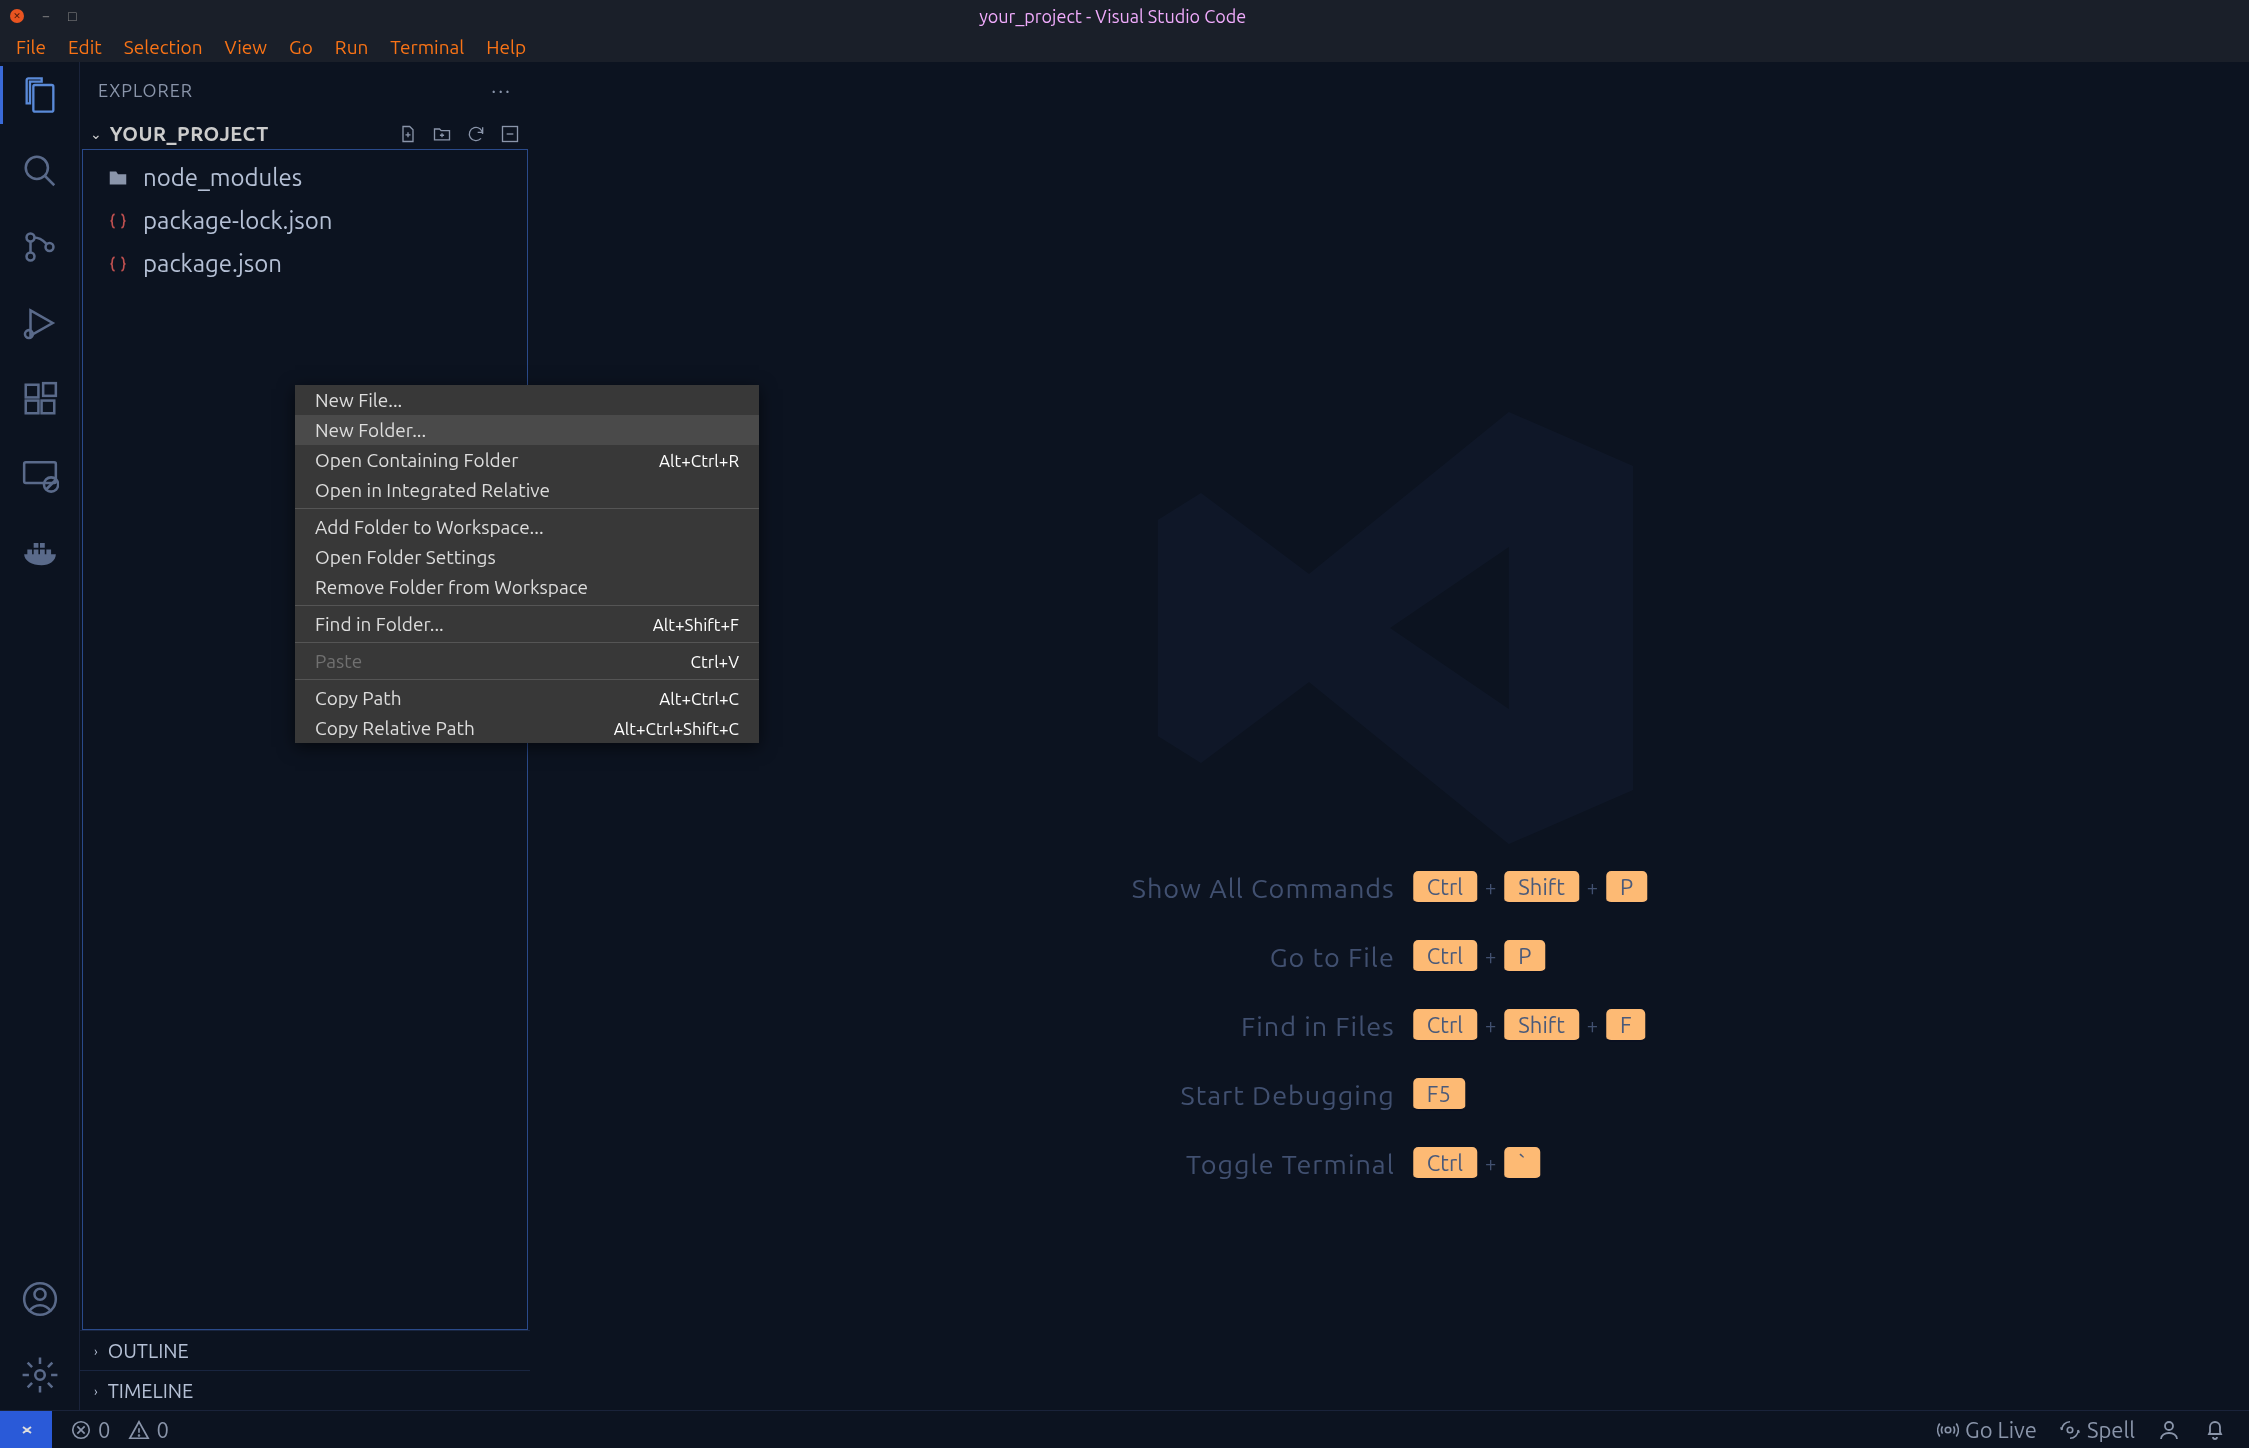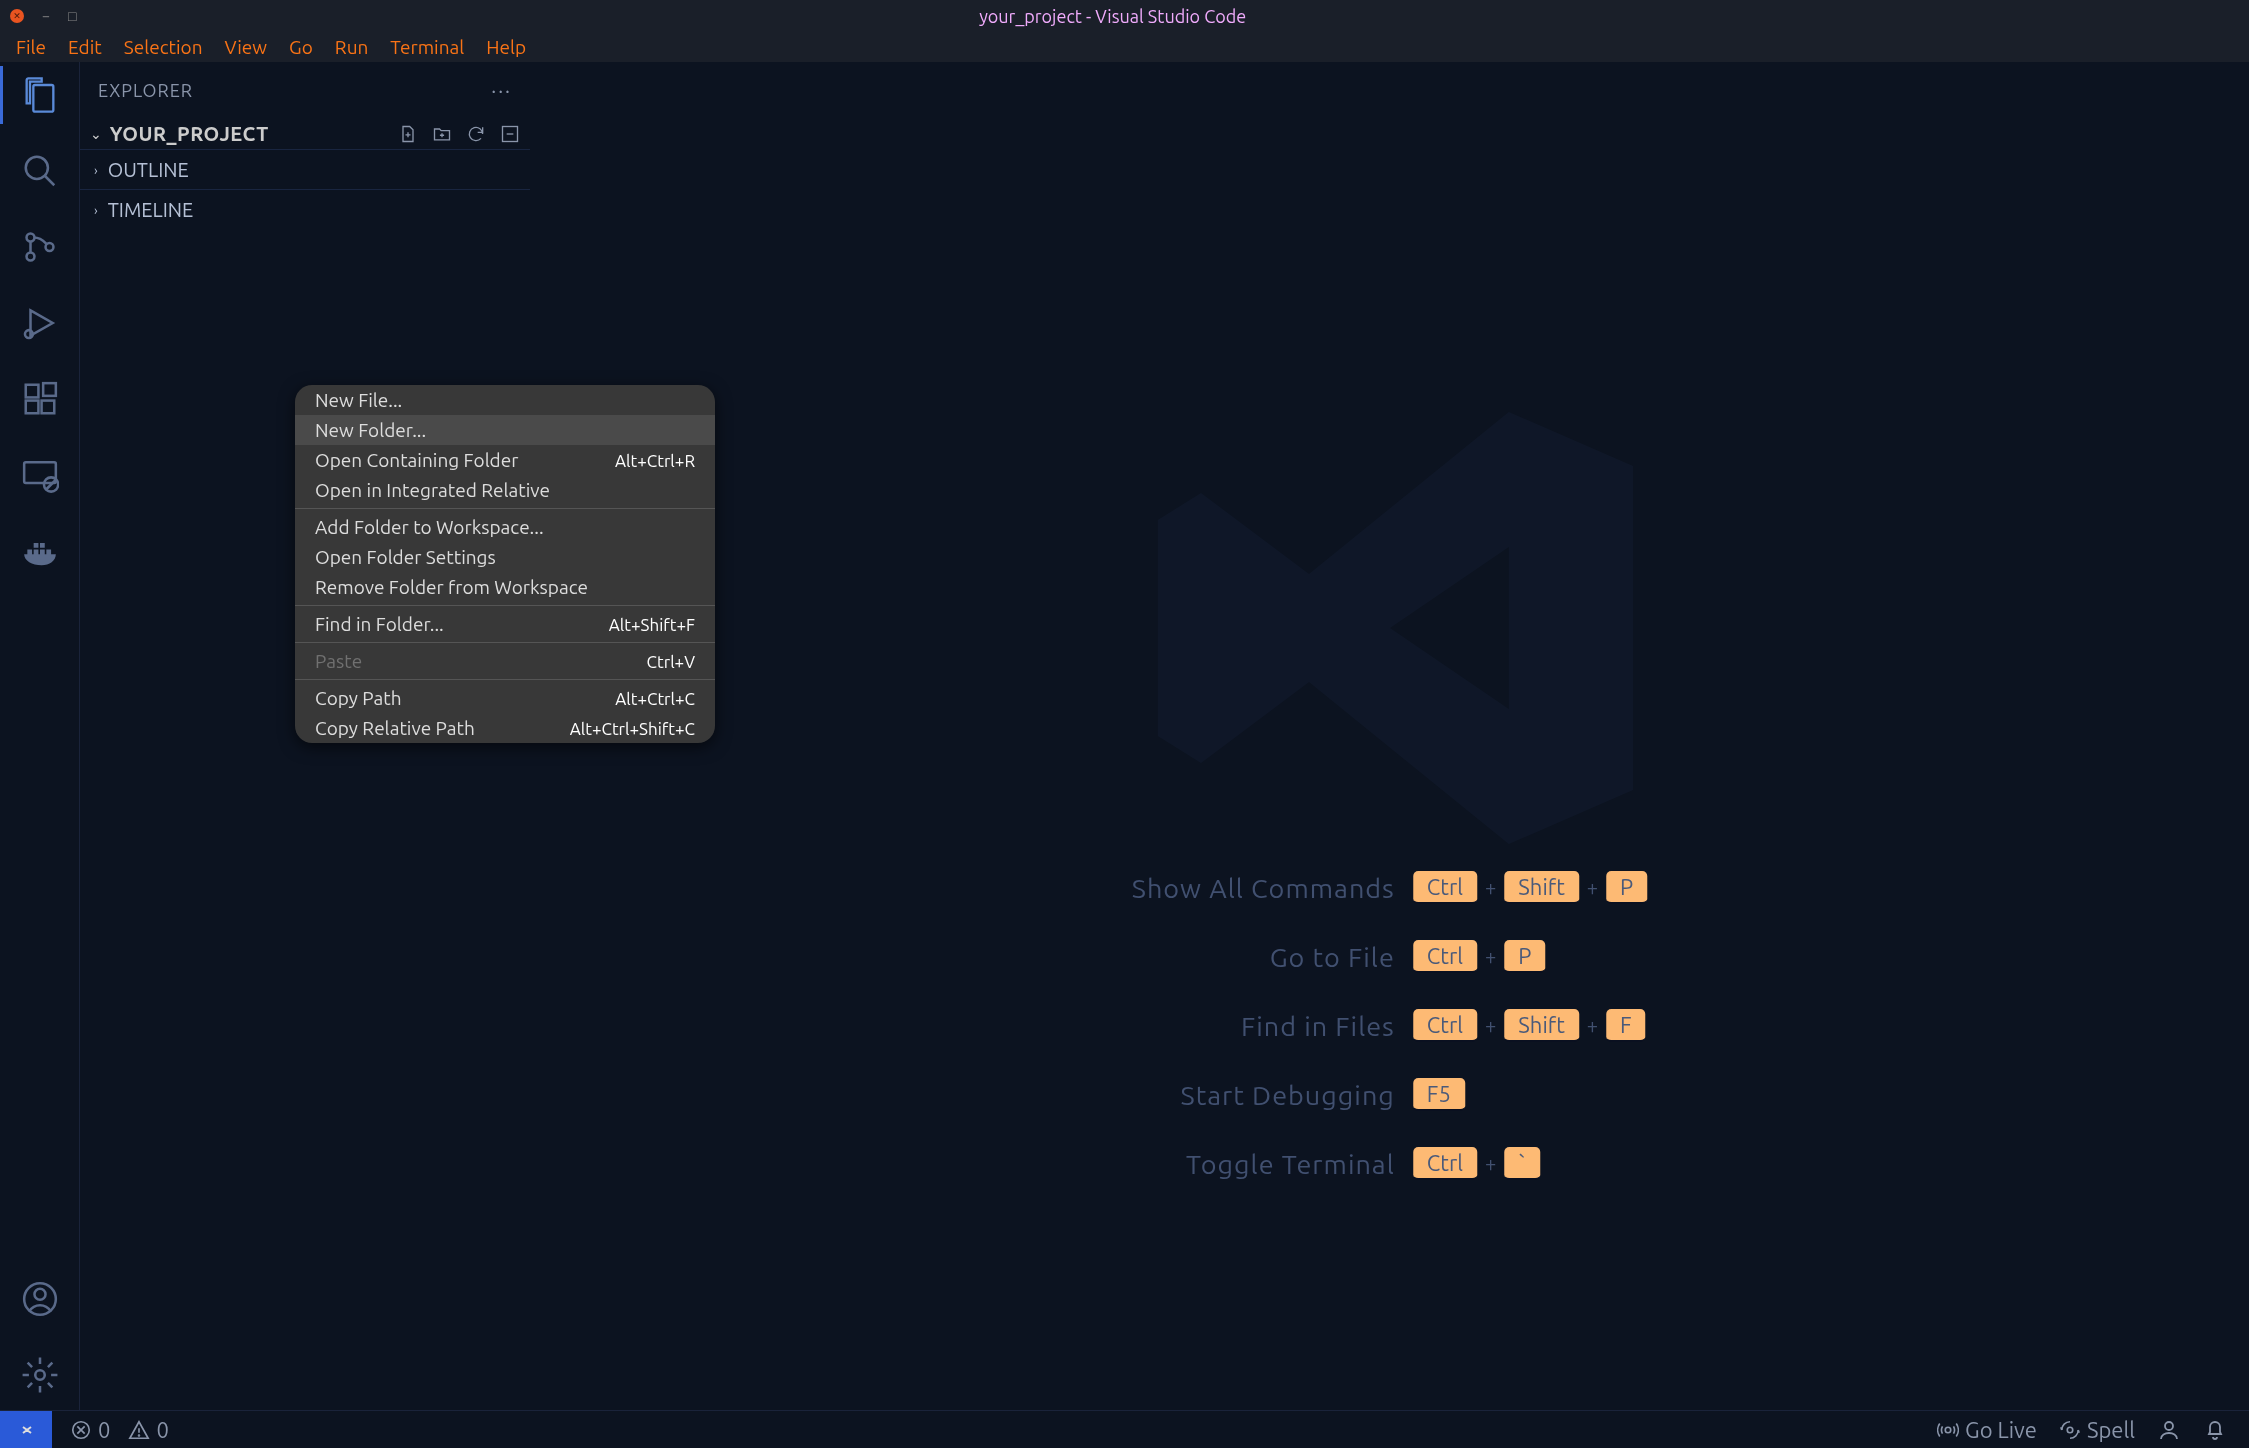--- a/index.html
+++ b/index.html
@@ -51,21 +51,21 @@
 .watermark { position: absolute; top: 50%; left: 50%; transform: translate(-50%, -70%); }
 .watermark svg { width: 540px; height: 540px; opacity: 0.35; }
 
 .shortcuts { position: absolute; left: 50%; bottom: 230px; transform: translateX(-50%); display: grid; grid-template-columns: auto auto; gap: 36px 18px; align-items: center; }
 .sc-label { text-align: right; font-size: 27px; color: #415070; letter-spacing: 1px; }
 .sc-keys { display: flex; align-items: center; gap: 8px; }
 .key { background: #fdba74; color: #4a5a7a; padding: 3px 14px; border-radius: 5px; font-size: 22px; border-bottom: 2px solid #0a1020; }
 .plus { color: #415070; font-size: 20px; }
 
 
-.context-menu { position: absolute; left: 295px; top: 385px; width: 420px; background: #383838; box-shadow: 0 4px 16px rgba(0,0,0,0.6); font-size: 19px; color: #ddd; z-index: 1000; border-radius: 17px; }
+.context-menu { position: absolute; left: 295px; top: 385px; width: 464px; background: #383838; box-shadow: 0 4px 16px rgba(0,0,0,0.6); font-size: 19px; color: #ddd; z-index: 1000; }
 .ctx-item { padding: 4px 20px; display: flex; justify-content: space-between; align-items: center; cursor: pointer; }
 .ctx-item.hover { background: #4a4a4a; }
 .ctx-item.disabled { color: #707070; }
 .ctx-sep { height: 1px; background: #555; margin: 3px 0; }
 .ctx-shortcut { color: #ffffff; font-size: 17px; }
 
 
 .statusbar { height: 38px; background: #0c1320; display: flex; align-items: center; font-size: 22px; color: #8a95aa; border-top: 1px solid #1a233a; }
 .status-left { display: flex; align-items: center; gap: 18px; padding-left: 0; }
 .remote-btn { background: #2a5ad8; color: #ccc; height: 38px; width: 52px; display: flex; align-items: center; justify-content: center; cursor: pointer; }
@@ -189,20 +189,46 @@
             </svg>
           </span>
         <span class="folder-action-icon">
             <svg width="20" height="20" viewBox="0 0 24 24" fill="none" stroke="currentColor" stroke-width="1.6">
               <rect x="3" y="3" width="18" height="18"></rect>
               <path d="M8 12h8"></path>
             </svg>
           </span>
       </div>
     </div>
+    <div class="file-tree">
+      <div class="file-row">
+        <span class="file-icon">
+            <svg width="22" height="22" viewBox="0 0 24 24" fill="#8a95aa">
+              <path d="M3 5h7l2 3h9v11H3z"></path>
+            </svg>
+          </span>
+        <span>node_modules</span>
+      </div>
+      <div class="file-row">
+        <span class="file-icon">
+            <svg width="20" height="20" viewBox="0 0 24 24" fill="none" stroke="#c05050" stroke-width="2">
+              <path d="M8 4c-3 0-3 4-3 6s-2 2-2 2 2 0 2 2 0 6 3 6M16 4c3 0 3 4 3 6s2 2 2 2-2 0-2 2 0 6-3 6"></path>
+            </svg>
+          </span>
+        <span>package-lock.json</span>
+      </div>
+      <div class="file-row">
+        <span class="file-icon">
+            <svg width="20" height="20" viewBox="0 0 24 24" fill="none" stroke="#c05050" stroke-width="2">
+              <path d="M8 4c-3 0-3 4-3 6s-2 2-2 2 2 0 2 2 0 6 3 6M16 4c3 0 3 4 3 6s2 2 2 2-2 0-2 2 0 6-3 6"></path>
+            </svg>
+          </span>
+        <span>package.json</span>
+      </div>
+    </div>
     <div class="panel-sections">
       <div class="panel-section">
         <span class="chev">›</span>
         <span>OUTLINE</span>
       </div>
       <div class="panel-section">
         <span class="chev">›</span>
         <span>TIMELINE</span>
       </div>
     </div>

